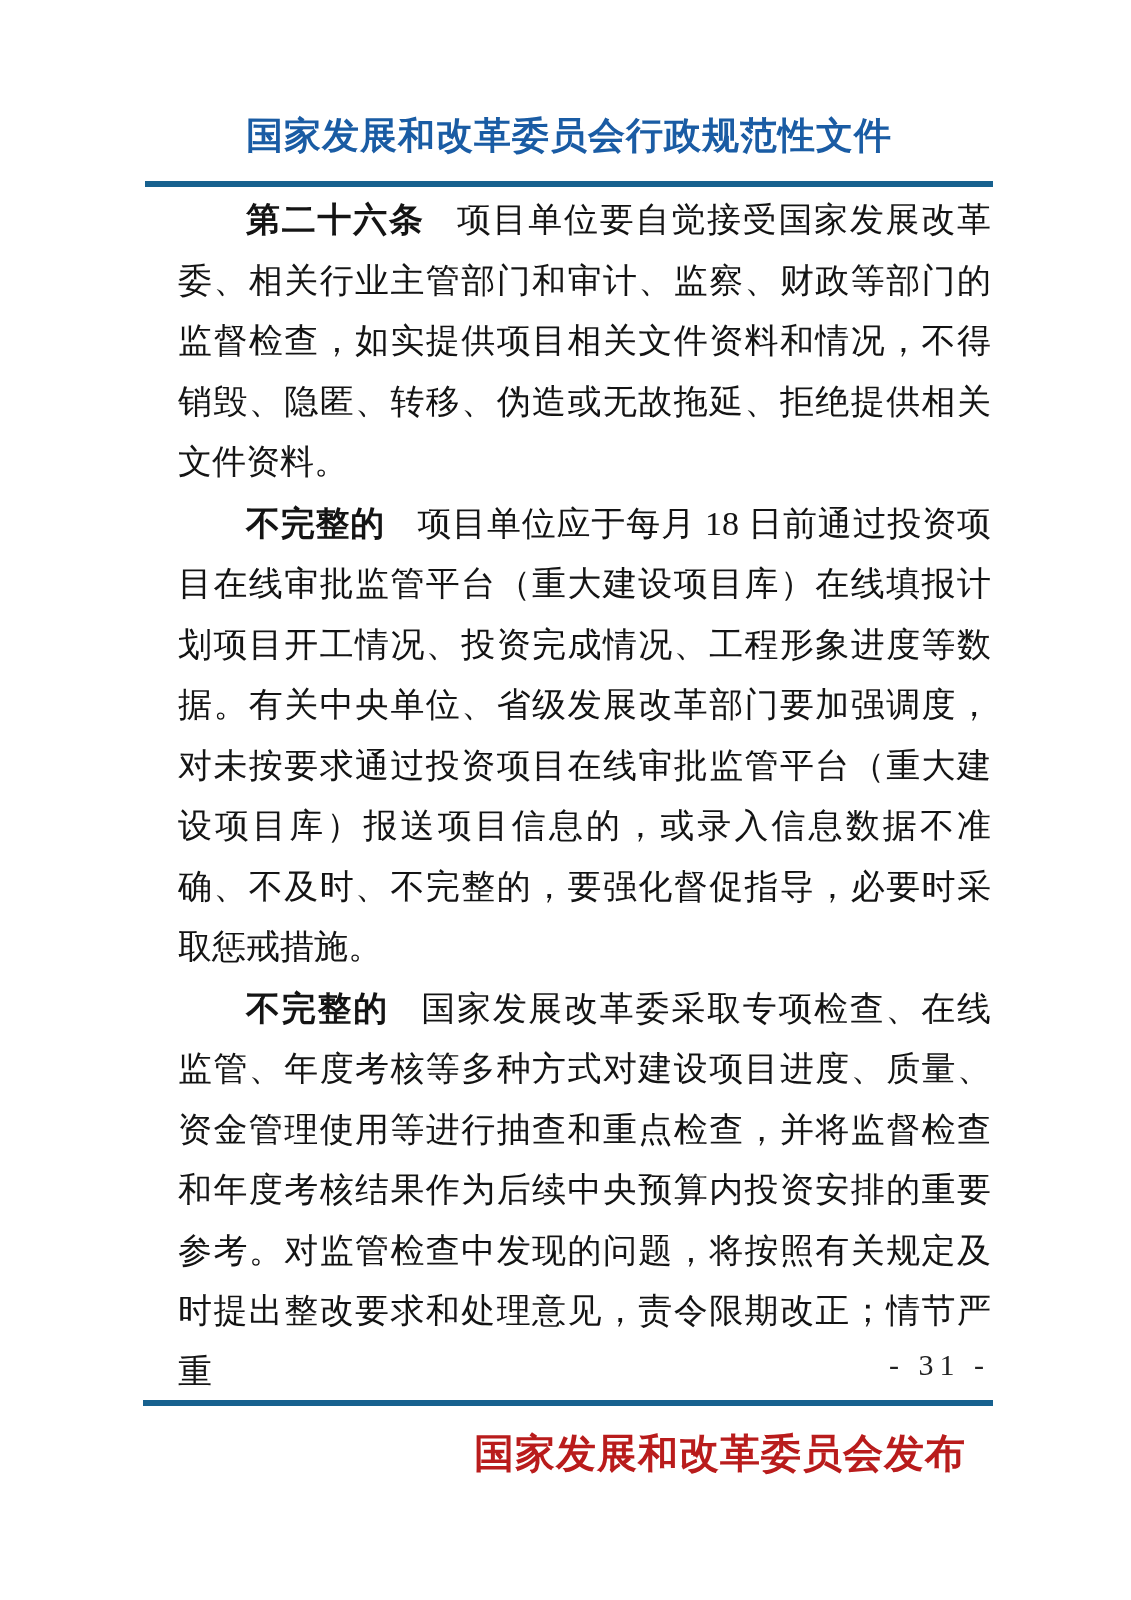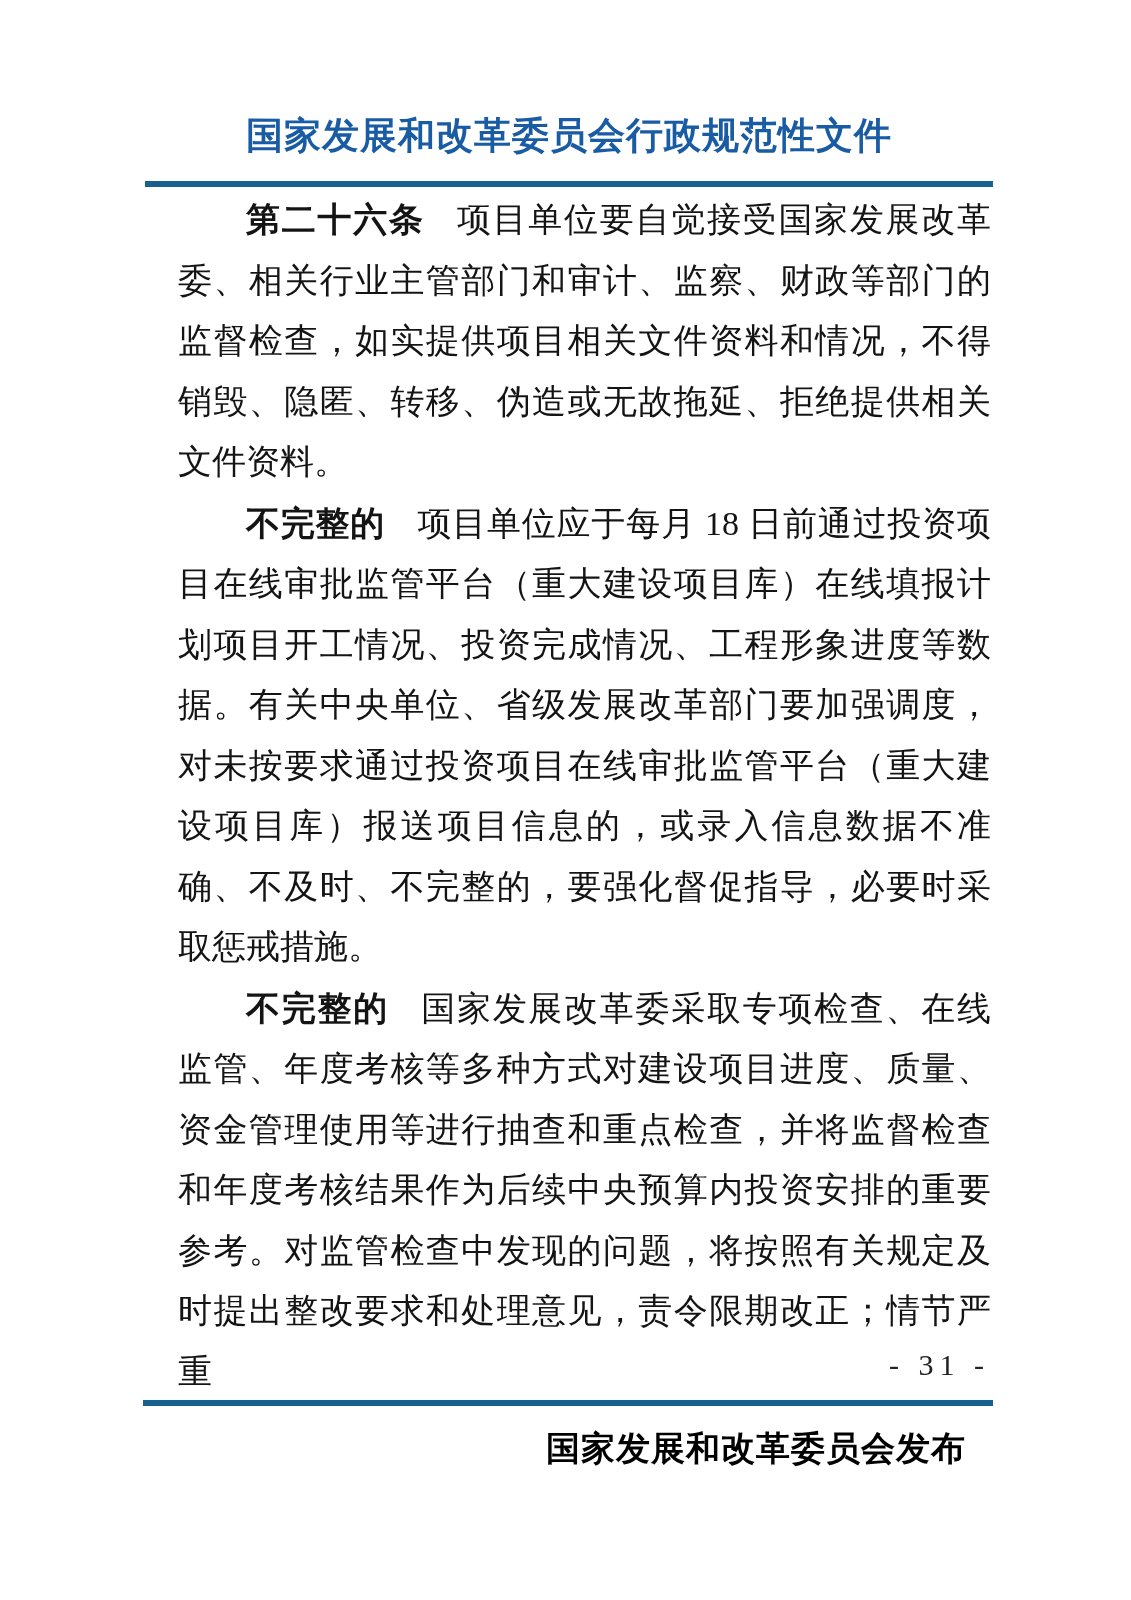--- a/index.html
+++ b/index.html
@@ -62,22 +62,22 @@
     position: absolute;
     left: 143px; top: 1400px; width: 850px; height: 6px;
     background: #17618f;
   }
   .publisher-line {
     position: absolute;
     left: 145px; top: 1426px; width: 821px;
     text-align: right;
     font-family: "Liberation Sans", "DejaVu Sans", sans-serif;
     font-weight: bold;
-    font-size: 34px;
-    color: #000000;
+    font-size: 40px;
+    color: #b91c1c;
     letter-spacing: 1px;
   }
 </style>
 </head>
 <body>
 
 <div class="page">
 
   <div class="header-title">国家发展和改革委员会行政规范性文件</div>
 

